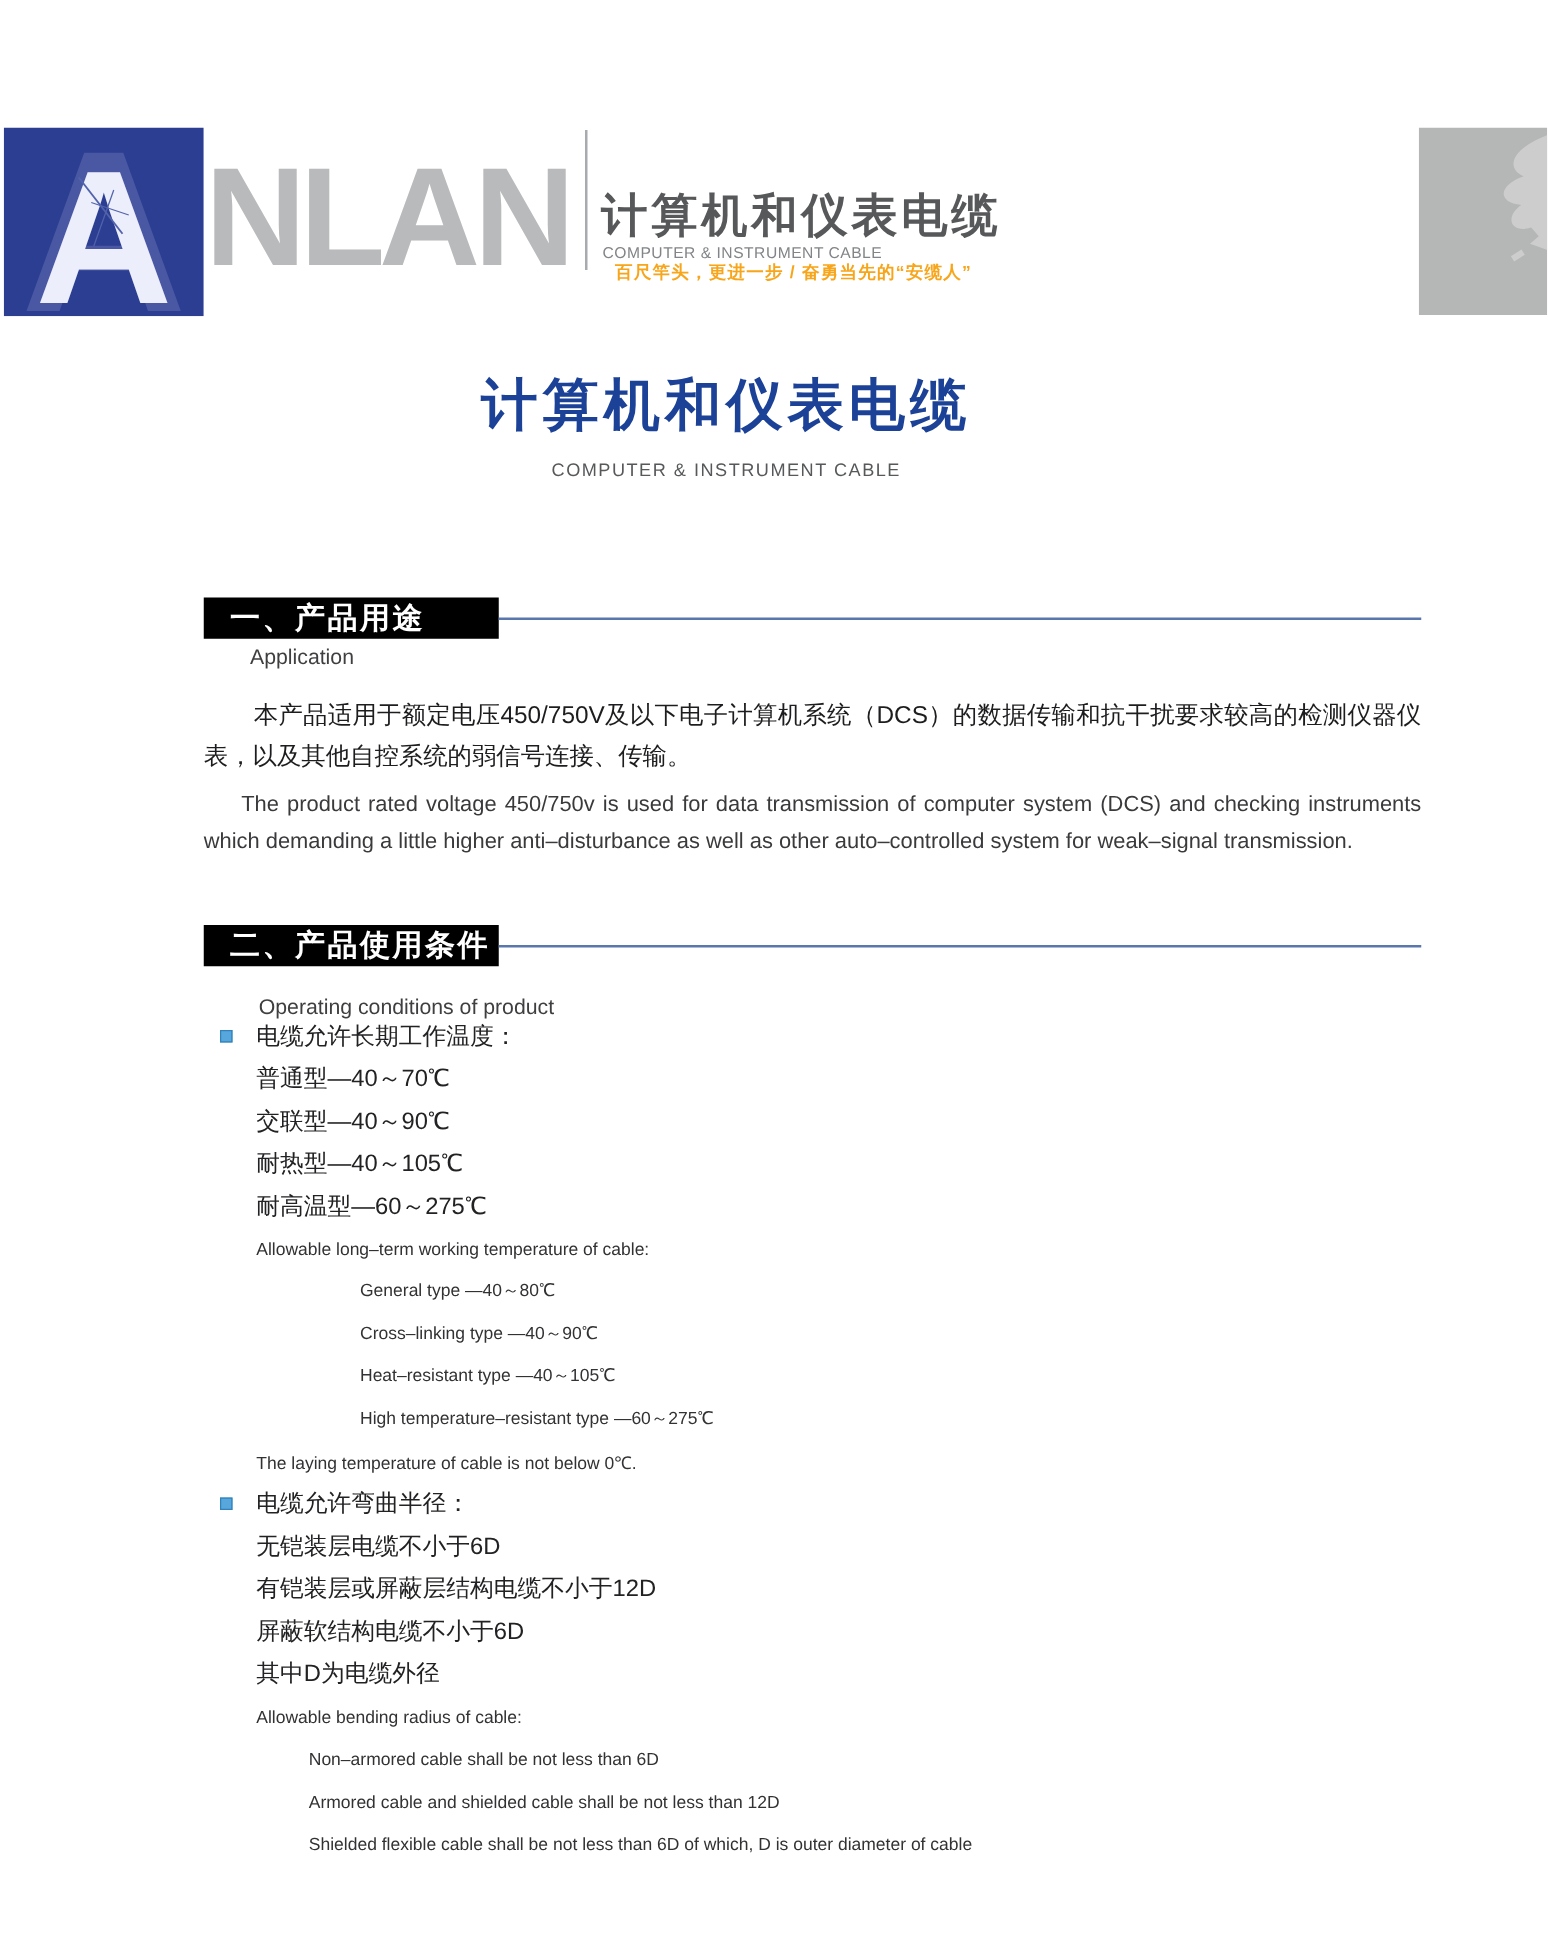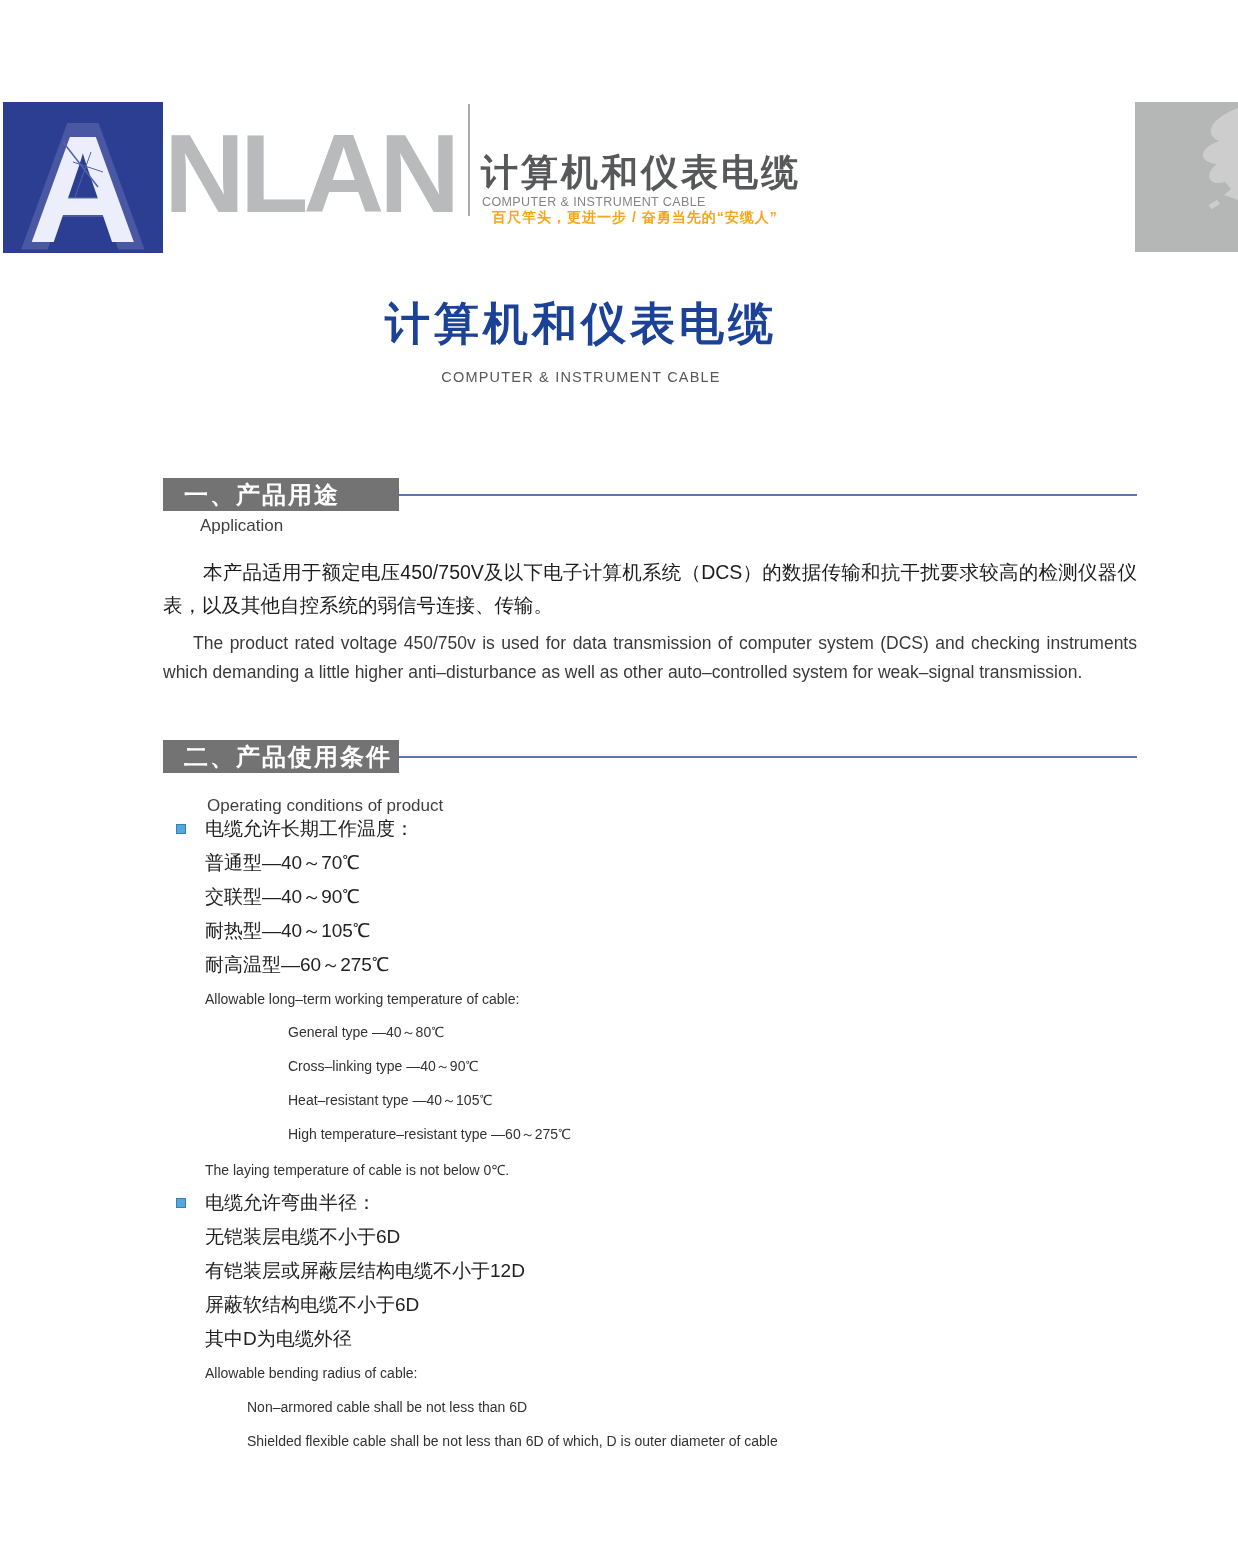--- a/index.html
+++ b/index.html
@@ -18,21 +18,21 @@
               color:#f7a51a;letter-spacing:1px;white-space:nowrap;}
   .gray-box{position:absolute;right:0;top:102px;width:103px;height:150px;}
 
   
   .title-wrap{position:absolute;left:0;top:294px;width:1162px;text-align:center;}
   .title-zh{font-size:45px;font-weight:bold;color:#1c4297;letter-spacing:4px;}
   .title-en{margin-top:15px;font-size:14.5px;color:#57585a;letter-spacing:1.2px;}
 
   
   .section-hdr{position:absolute;left:163px;width:974px;display:flex;align-items:center;}
-  .section-hdr .hdr-box{background:#737373;color:#ffffff;font-size:24px;font-weight:bold;
+  .section-hdr .hdr-box{background:#000000;color:#ffffff;font-size:24px;font-weight:bold;
         width:236px;height:33px;line-height:33px;padding-left:21px;box-sizing:border-box;
         letter-spacing:2px;white-space:nowrap;}
   .section-hdr .hdr-rule{flex:1;height:2px;background:#5a77ad;}
   .sec1-hdr{top:478px;}
   .sec2-hdr{top:740px;}
 
   
   .app-label{position:absolute;left:200px;top:516px;font-size:17px;color:#3f3f41;}
   .para-zh{position:absolute;left:163px;top:556px;width:974px;font-size:19.5px;color:#1d1d1f;
            line-height:33px;text-align:justify;text-indent:40px;}
@@ -149,17 +149,20 @@
       <div class="row">
         <span>其中D为电缆外径</span>
       </div>
       <div class="row en">
         <span>Allowable bending radius of cable:</span>
       </div>
       <div class="row indent2 en">
         <span>Non–armored cable shall be not less than 6D</span>
       </div>
       <div class="row indent2 en">
+        <span>Armored cable and shielded cable shall be not less than 12D</span>
+      </div>
+      <div class="row indent2 en">
         <span>Shielded flexible cable shall be not less than 6D of which, D is outer diameter of cable</span>
       </div>
     </div>
 
 </div>
 
 </body></html>

